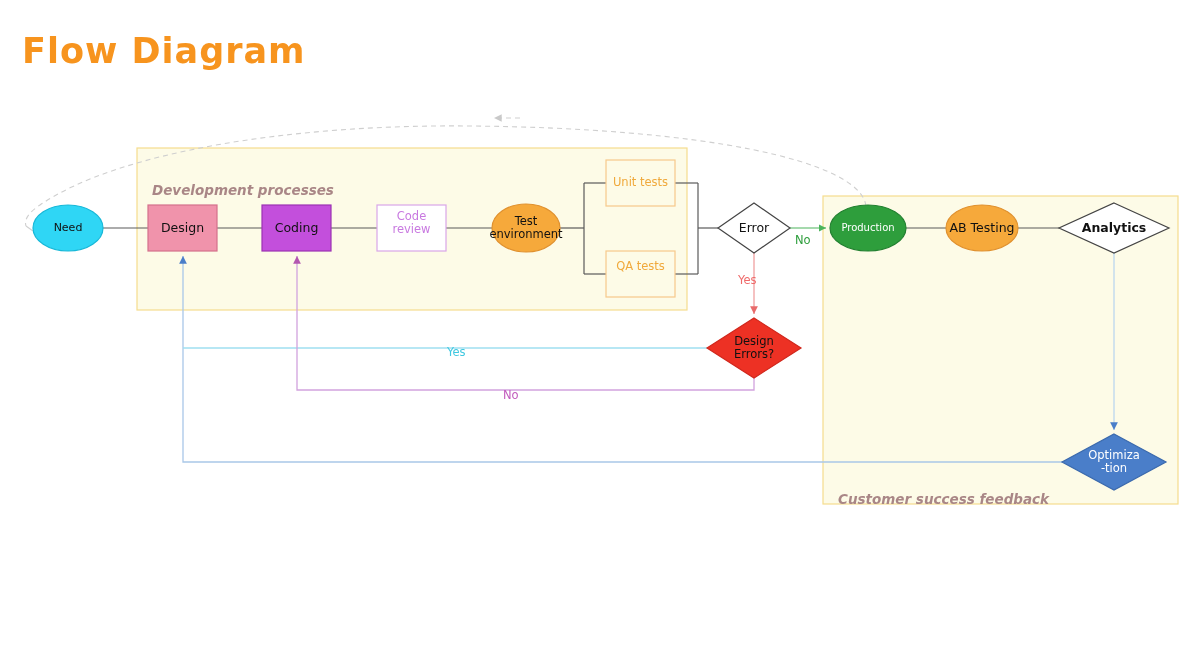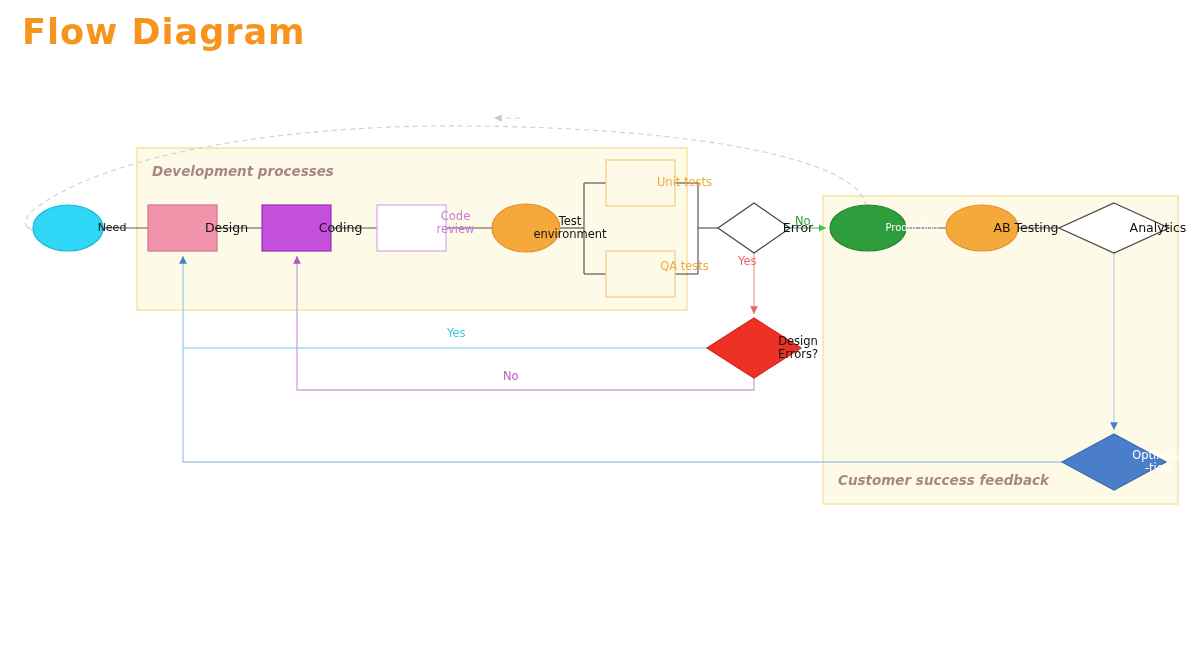--- a/index.html
+++ b/index.html
@@ -1,33 +1,33 @@
 <!DOCTYPE html>
 <html><head>
 <meta charset="utf-8">
 <style>
   html,body{margin:0;padding:0;background:#ffffff;}
   body{width:1200px;height:663px;position:relative;overflow:hidden;
        font-family:"DejaVu Sans","Liberation Sans",sans-serif;}
   #canvas{position:absolute;left:0;top:0;width:1200px;height:663px;}
   svg#layer{position:absolute;left:0;top:0;width:1200px;height:663px;}
-  .t{position:absolute;}
+  .t{position:absolute;margin-top:19px;}
 
   .title{left:22px;top:12px;font-size:35px;font-weight:bold;color:#f7941e;
          font-family:"DejaVu Sans","Liberation Sans",sans-serif;letter-spacing:1px;}
   .subtitle{left:24px;top:70px;font-size:19px;font-weight:bold;color:#111111;
             font-style:italic;font-family:"DejaVu Sans","Liberation Sans",sans-serif;}
 
   .grouplabel{font-size:13.5px;font-style:italic;color:#a98686;
               font-family:"DejaVu Sans","Liberation Sans",sans-serif;font-weight:bold;}
   .g1{left:152px;top:163px;}
   .g2{left:838px;top:472px;}
 
   .nodetext{position:absolute;display:flex;align-items:center;justify-content:center;
-            text-align:center;line-height:1.15;margin-left:44px;}
+            text-align:center;line-height:1.15;}
   .fb{font-size:11.5px;color:#bdbdbd;text-align:center;line-height:1.25;
       left:418px;top:100px;width:68px;}
   .edgelabel{font-size:11.5px;}
 </style>
 </head>
 <body>
 
 <div id="canvas">
 
   <div class="t title" style="color: rgb(247, 148, 30);">Flow Diagram</div>
@@ -197,21 +197,21 @@
       </div>
       <div class="nodetext" style="left: 707px; top: 318px; width: 94px; height: 60px; color: rgb(17, 17, 17); font-size: 11.5px;">
         <span>Design<br>Errors?</span>
       </div>
       <div class="nodetext" style="left: 830px; top: 205px; width: 76px; height: 46px; color: rgb(255, 255, 255); font-size: 10px;">
         <span>Production</span>
       </div>
       <div class="nodetext" style="left: 946px; top: 205px; width: 72px; height: 46px; color: rgb(17, 17, 17); font-size: 12.5px;">
         <span>AB Testing</span>
       </div>
-      <div class="nodetext" style="left: 1059px; top: 203px; width: 110px; height: 50px; color: rgb(17, 17, 17); font-size: 12.5px;">
+      <div class="nodetext" style="left: 1059px; top: 203px; width: 110px; height: 50px; color: rgb(17, 17, 17); font-size: 12.5px; font-weight: bold;">
         <span>Analytics</span>
       </div>
       <div class="nodetext" style="left: 1062px; top: 434px; width: 104px; height: 56px; color: rgb(255, 255, 255); font-size: 11.5px;">
         <span>Optimiza<br>-tion</span>
       </div>
       <div class="t edgelabel" style="left: 795px; top: 214px; color: rgb(46, 158, 60);">No</div>
       <div class="t edgelabel" style="left: 738px; top: 254px; color: rgb(239, 106, 106);">Yes</div>
       <div class="t edgelabel" style="left: 447px; top: 326px; color: rgb(63, 200, 224);">Yes</div>
       <div class="t edgelabel" style="left: 503px; top: 369px; color: rgb(194, 91, 189);">No</div>
     </div>

